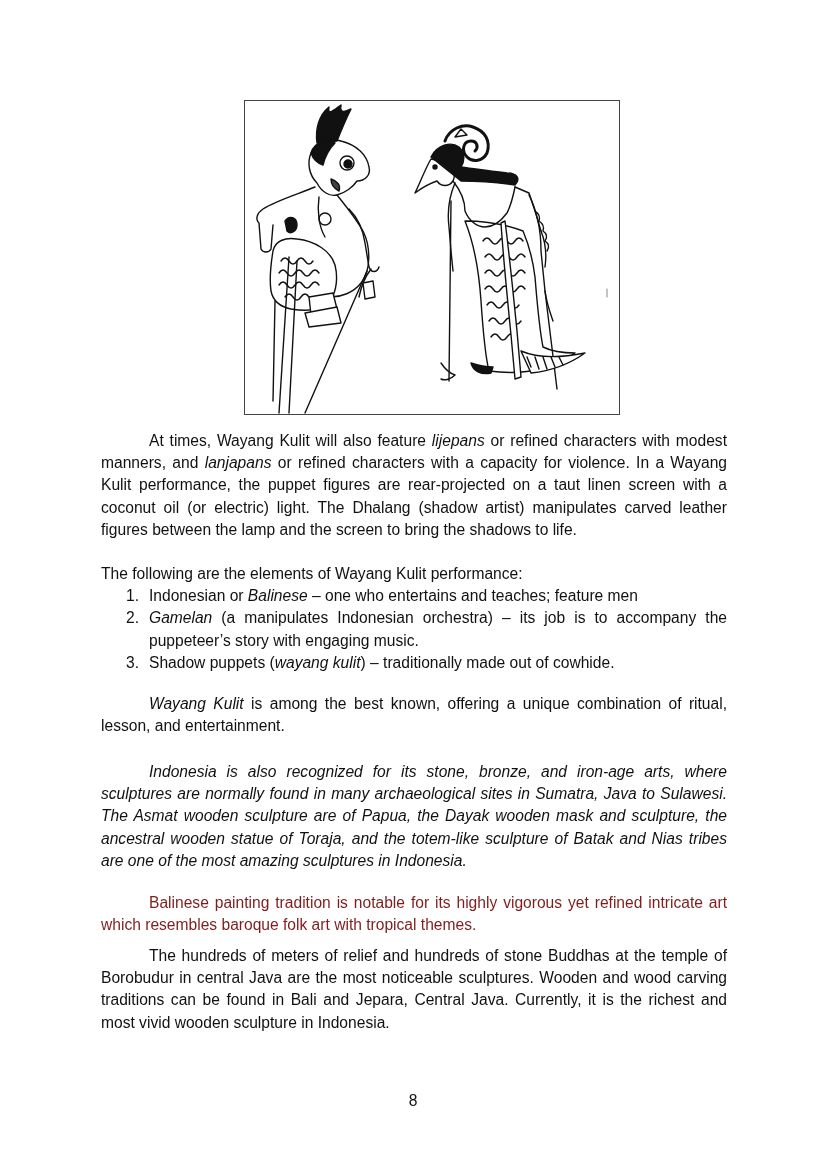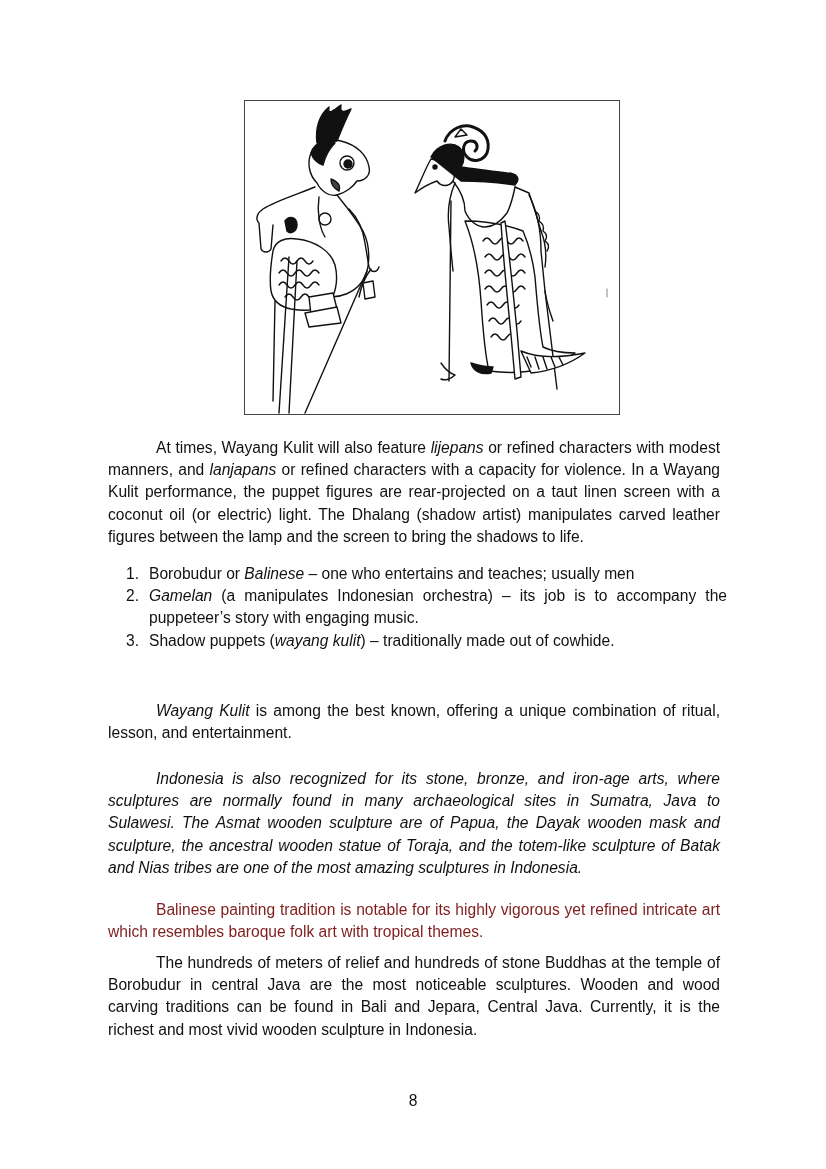--- a/index.html
+++ b/index.html
@@ -6,21 +6,21 @@
     body {
       width: 826px; height: 1169px; position: relative; overflow: hidden;
       font-family: "Liberation Sans", sans-serif; color: #111111;
     }
     .figure {
       position: absolute; left: 244px; top: 100px; width: 374px; height: 313px;
       border: 1.5px solid #444444; background: #ffffff; overflow: hidden;
     }
     .figure svg { width: 100%; height: 100%; display: block; }
     .text { position: absolute; left: 101px; width: 626px; font-size: 15.6px; line-height: 22.2px; }
-    .para { text-align: justify; text-align-last: left; margin: 7px; }
+    .para { text-align: justify; text-align-last: left; margin: 0; }
     .indent { text-indent: 48px; }
     .gray { color: #7f1d1d; }
     ol.elements { margin: 0; padding: 0; list-style: none; }
     ol.elements li { position: relative; padding-left: 48px; text-align: justify; text-align-last: left; }
     ol.elements li .num { position: absolute; left: 25px; top: 0; }
     .pageno { position: absolute; top: 1092px; left: 0; width: 826px; text-align: center; font-size: 15.6px; }
   </style>
 </head>
 <body>
 
@@ -108,23 +108,24 @@
   </svg>
 </div>
 
 <div class="text" style="top:430px;">
   <p class="para indent">
     <span>At times, Wayang Kulit will also feature </span><em>lijepans</em><span> or refined characters with modest manners, and </span><em>lanjapans</em><span> or refined characters with a capacity for violence. In a Wayang Kulit performance, the puppet figures are rear-projected on a taut linen screen with a coconut oil (or electric) light. The Dhalang (shadow artist) manipulates carved leather figures between the lamp and the screen to bring the shadows to life.</span>
   </p>
 </div>
 
 <div class="text" style="top:563px;">
+  <p class="para">The following are the elements of Wayang Kulit performance:</p>
   <ol class="elements">
     <li>
-      <span class="num">1.</span><span>Borobudur or </span><em>Balinese</em><span>  – one who entertains and teaches; usually men</span>
+      <span class="num">1.</span><span>Indonesian or </span><em>Balinese</em><span>  – one who entertains and teaches; feature men</span>
     </li>
     <li>
       <span class="num">2.</span><em>Gamelan</em><span> (a manipulates Indonesian orchestra) – its job is to accompany the puppeteer’s story with engaging music.</span>
     </li>
     <li>
       <span class="num">3.</span><span>Shadow puppets (</span><em>wayang kulit</em><span>) – traditionally made out of cowhide.</span>
     </li>
   </ol>
 </div>
 

